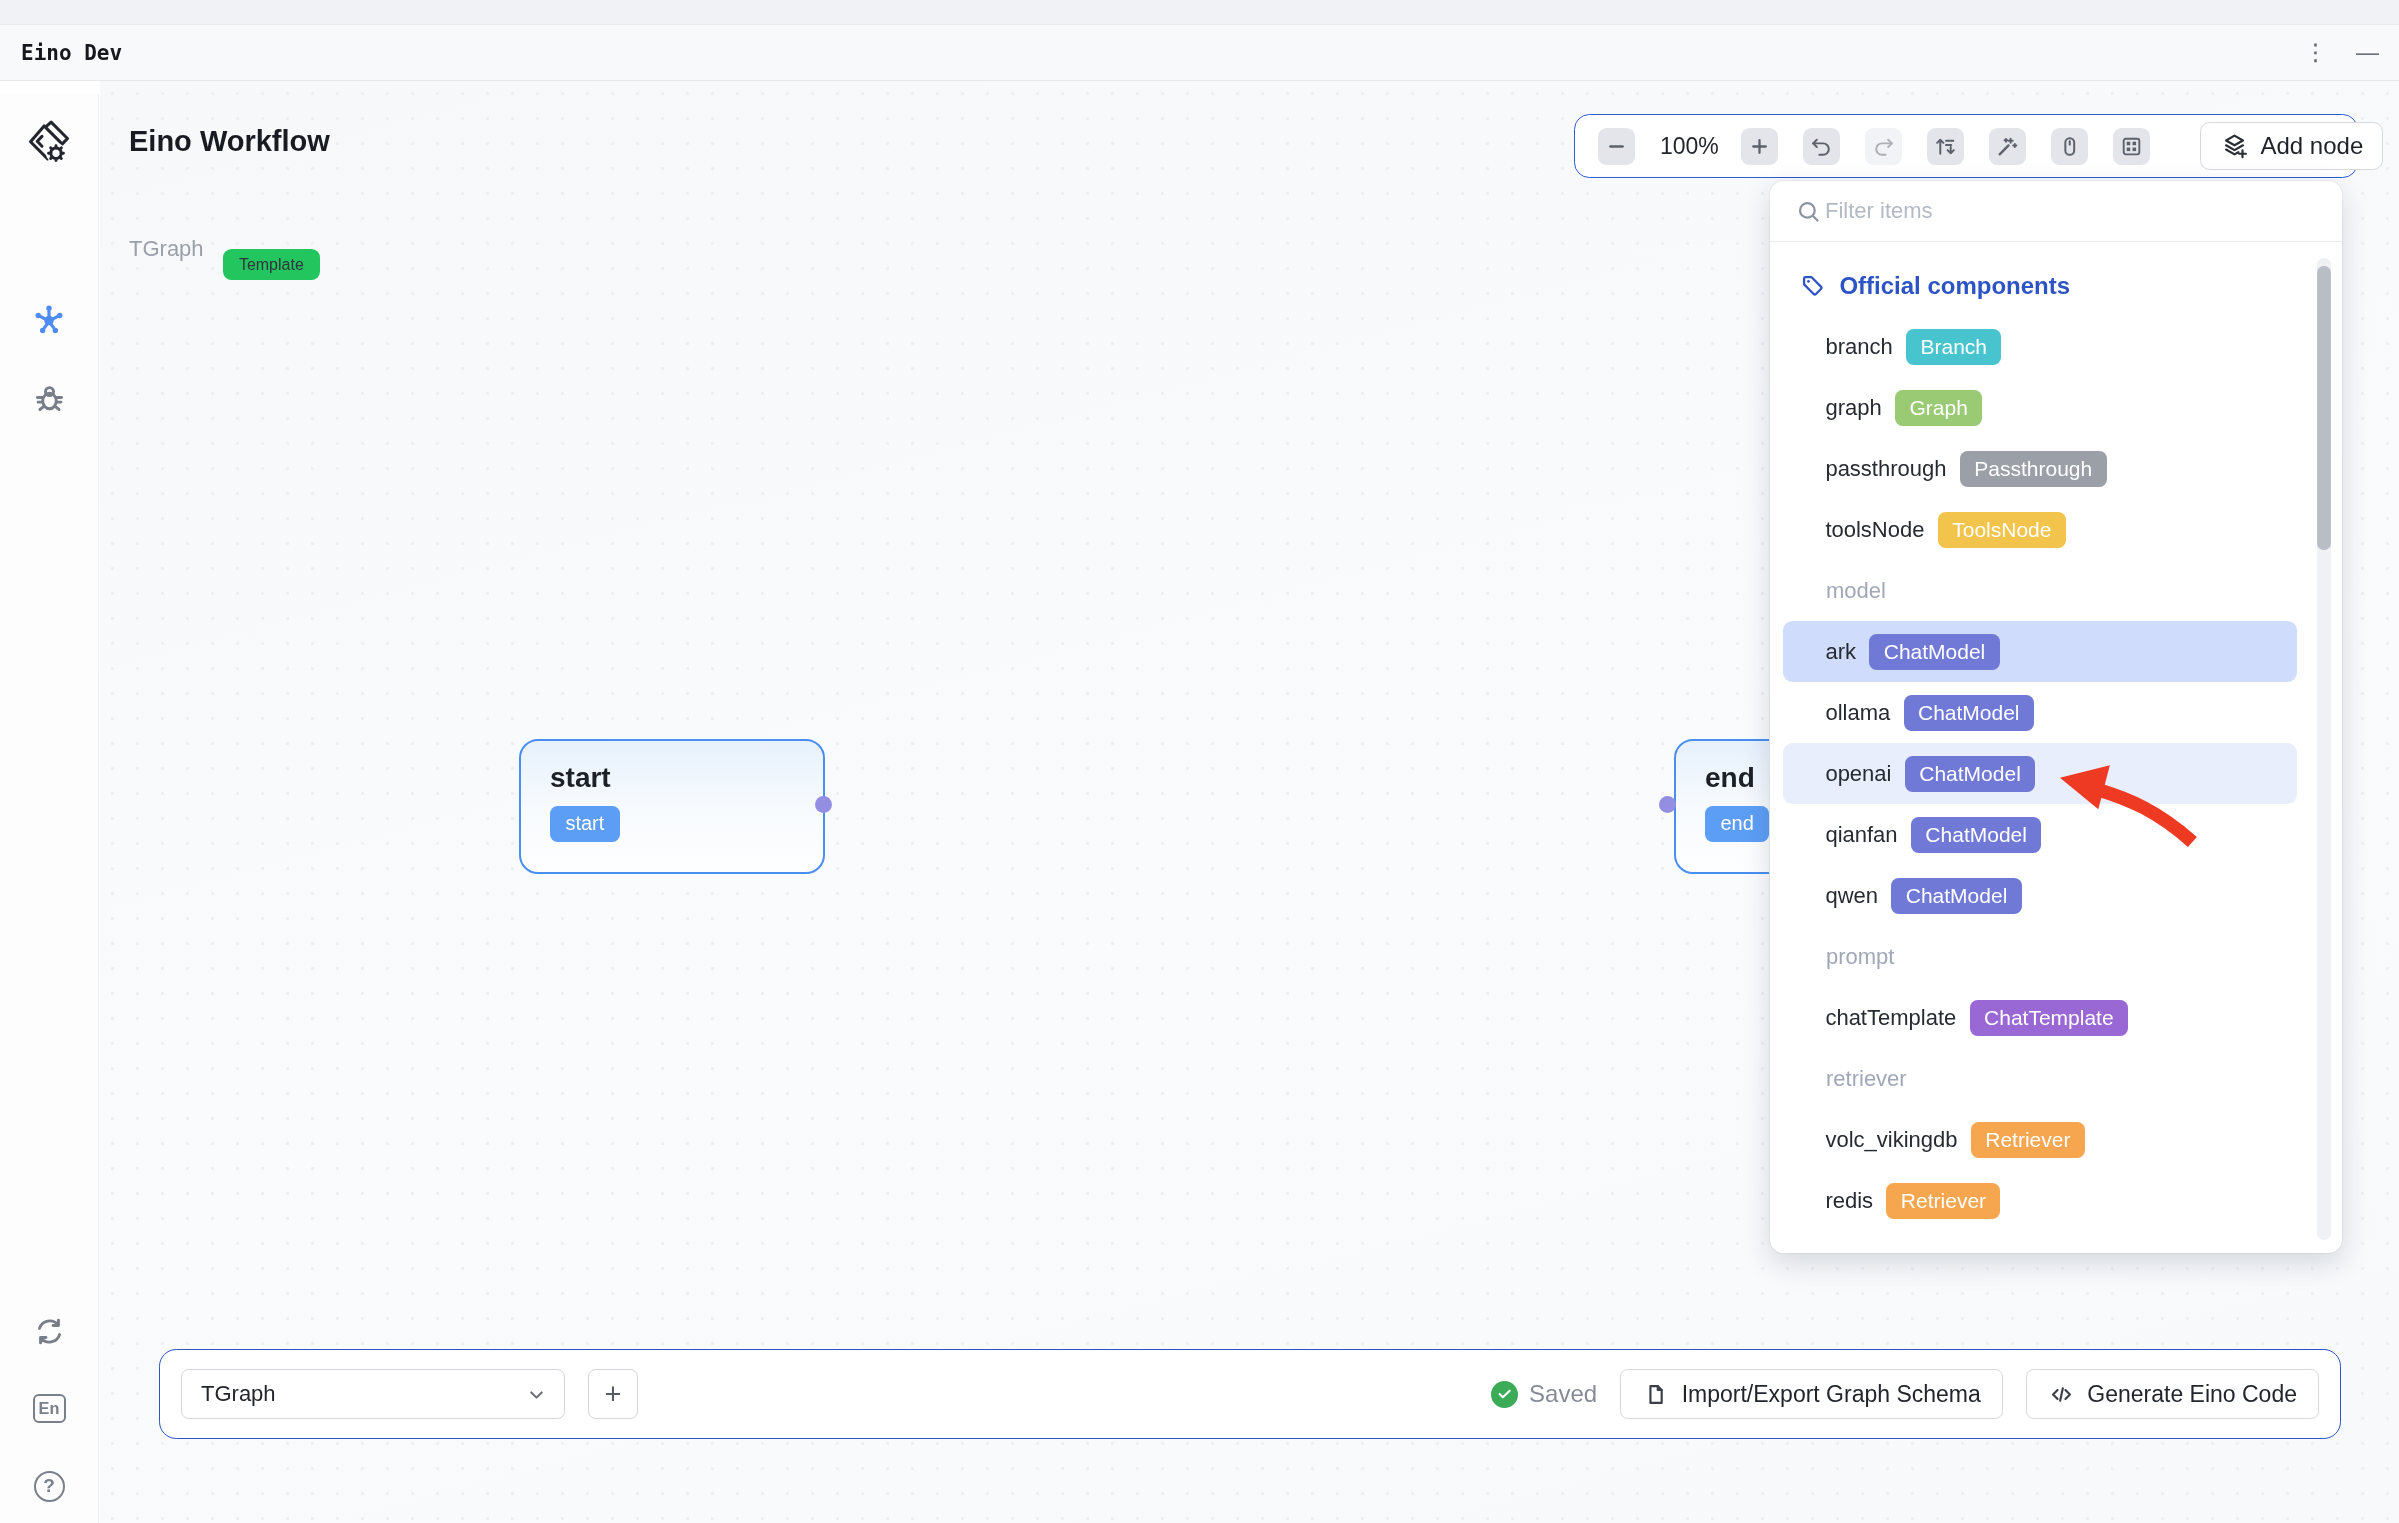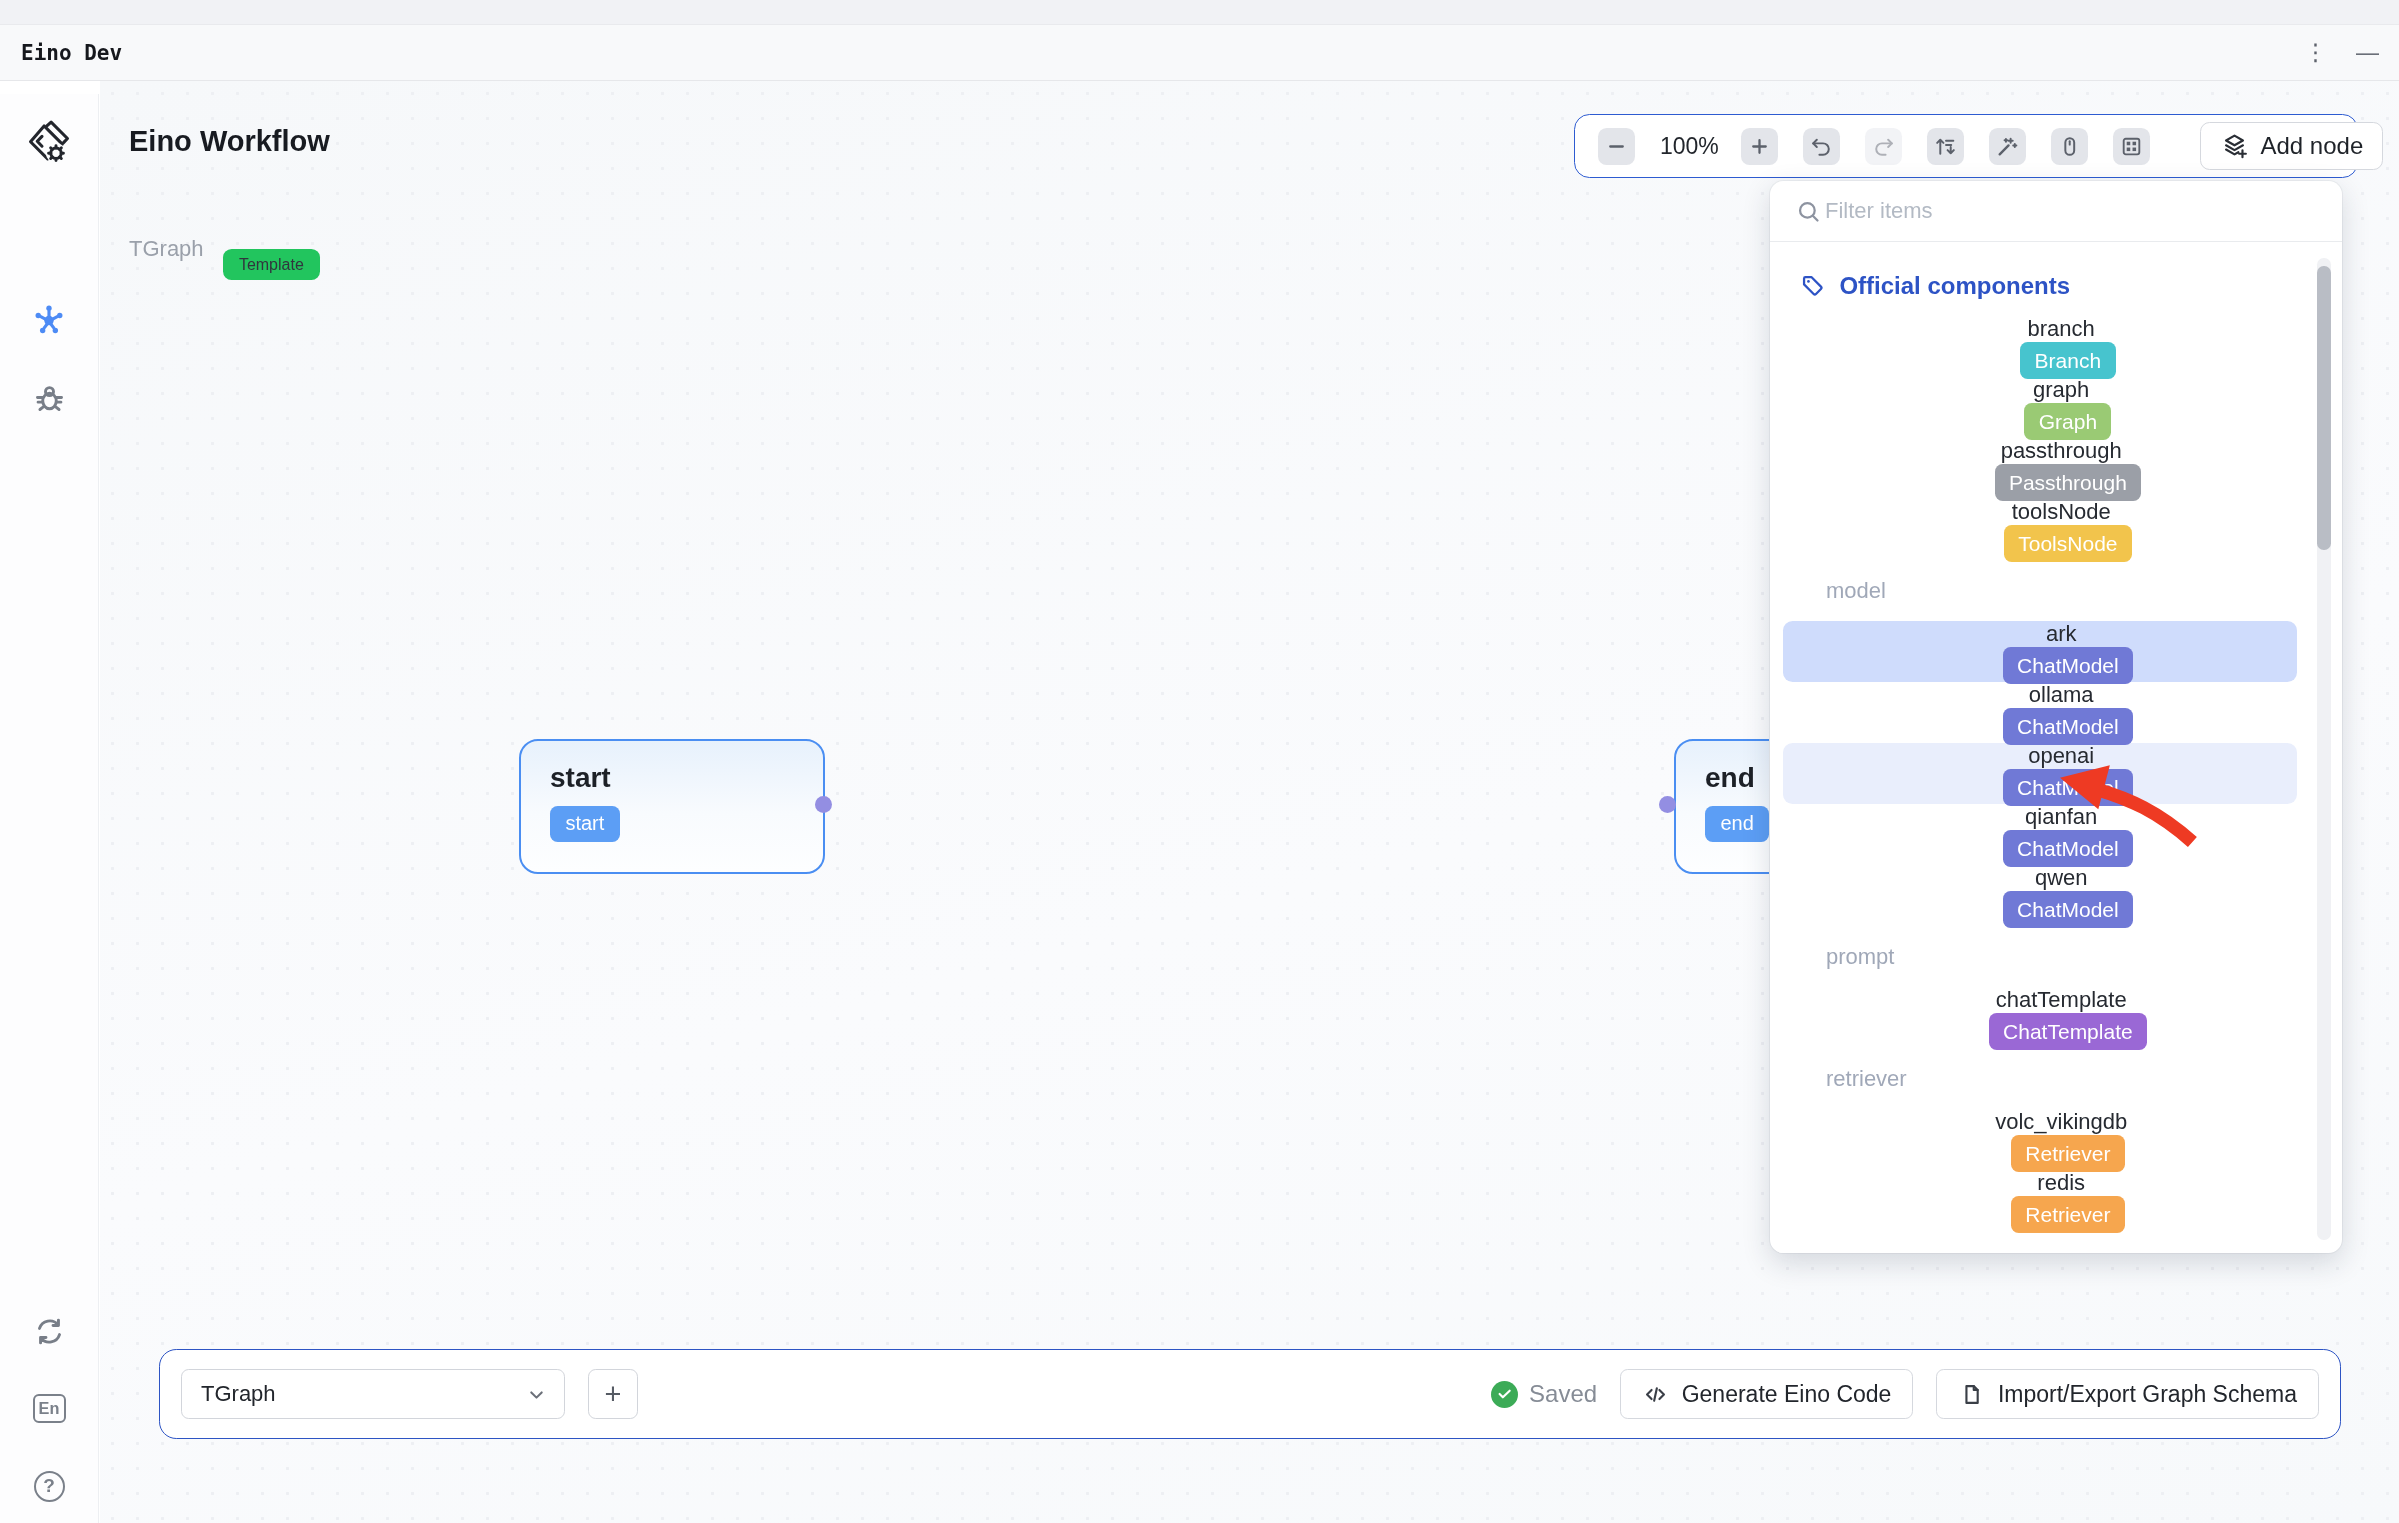--- a/index.html
+++ b/index.html
@@ -56,21 +56,21 @@
   .tb-divider { width:1.9px; height:35px; background:#2a2e35; margin-left:auto; }
   .add-node-btn { height:48px; padding:0 19px; border:1.9px solid #d5d8de; border-radius:9.6px; background:#fff; display:flex; align-items:center; gap:11.5px; font-size:24px; color:#1e2228; cursor:pointer; flex:0 0 auto; }
 
   
   .panel { position:absolute; left:1770px; top:181px; width:572px; height:1072px; background:#fff; border-radius:13.4px; box-shadow:0 9.6px 29px rgba(25,35,60,.16), 0 0 0 1px #edeff2; z-index:6; overflow:hidden; }
   .panel-search { height:61px; display:flex; align-items:center; gap:3px; padding:0 25px; border-bottom:1px solid #e9ebee; }
   .panel-search input { border:none; outline:none; flex:1; font-size:22px; color:#2a2e35; background:transparent; font-family:"Liberation Sans",sans-serif; }
   .panel-search input::placeholder { color:#b3bac4; }
   .panel-list { padding-top:13.4px; }
   .p-header { height:61px; display:flex; align-items:center; gap:13.4px; padding-left:29px; color:#2d53c5; font-size:24px; font-weight:bold; }
-  .prow { height:61px; margin:0 45px 0 13.4px; border-radius:9.6px; display:flex; align-items:center; padding-left:42px; cursor:pointer;flex-direction:column; }
+  .prow { height:61px; margin:0 45px 0 13.4px; border-radius:9.6px; display:flex; align-items:center; padding-left:42px; cursor:pointer; }
   .plabel { font-size:22px; color:#262a31; }
   .pbadge { margin-left:13.4px; padding:6.7px 14.4px; border-radius:7.7px; color:#fff; font-size:21px; line-height:1.1; }
   .psection { height:61px; display:flex; align-items:center; padding-left:56px; color:#a0a8b8; font-size:22px; font-weight:normal; }
   .scroll-track { position:absolute; right:11.5px; top:77px; bottom:13.4px; width:13.4px; background:#f0f1f4; border-radius:6.7px; }
   .scroll-thumb { position:absolute; right:11.5px; top:85px; width:13.4px; height:284px; background:#b9bdc5; border-radius:6.7px; cursor:pointer; }
   .panel-fade { position:absolute; left:5.8px; right:31px; bottom:0; height:21px; background:linear-gradient(180deg, rgba(255,255,255,0), #fff); pointer-events:none; }
 
   
   .arrow { position:absolute; left:2058px; top:763px; width:144px; height:85px; z-index:9; }
 
@@ -323,29 +323,29 @@
   <div class="saved-group">
     <span class="check-circle" style="background-color: rgb(60, 171, 87);">
       <svg width="17.3" height="17.3" viewBox="0 0 24 24" stroke="#fff" stroke-width="3" stroke-linecap="round" stroke-linejoin="round" fill="none">
           <path d="M5 12.5 l4.5 4.5 L19 8"></path>
         </svg>
     </span>
     <span>Saved</span>
   </div>
 
   <div class="footer-btn">
+    <svg width="27" height="27" viewBox="0 0 24 24" stroke="#3a3f47" stroke-width="1.9" stroke-linejoin="round" stroke-linecap="round" fill="none">
+      <path d="M7.5 4.5 H14 L17.5 8 V19.5 H7.5 Z"></path>
+        <path d="M14 4.5 V8 h3.5"></path>
+    </svg>
+    <span>Import/Export Graph Schema</span>
+  </div>
+
+  <div class="footer-btn">
     <svg width="27" height="27" viewBox="0 0 24 24" stroke="#3a3f47" stroke-width="1.9" stroke-linecap="round" stroke-linejoin="round" fill="none">
       <path d="M8.5 8 L4.5 12 l4 4"></path>
         <path d="M15.5 8 l4 4 -4 4"></path>
         <path d="M13.2 6.5 l-2.4 11"></path>
     </svg>
     <span>Generate Eino Code</span>
   </div>
-
-  <div class="footer-btn">
-    <svg width="27" height="27" viewBox="0 0 24 24" stroke="#3a3f47" stroke-width="1.9" stroke-linejoin="round" stroke-linecap="round" fill="none">
-      <path d="M7.5 4.5 H14 L17.5 8 V19.5 H7.5 Z"></path>
-        <path d="M14 4.5 V8 h3.5"></path>
-    </svg>
-    <span>Import/Export Graph Schema</span>
-  </div>
 </div>
 
 
 </body></html>

